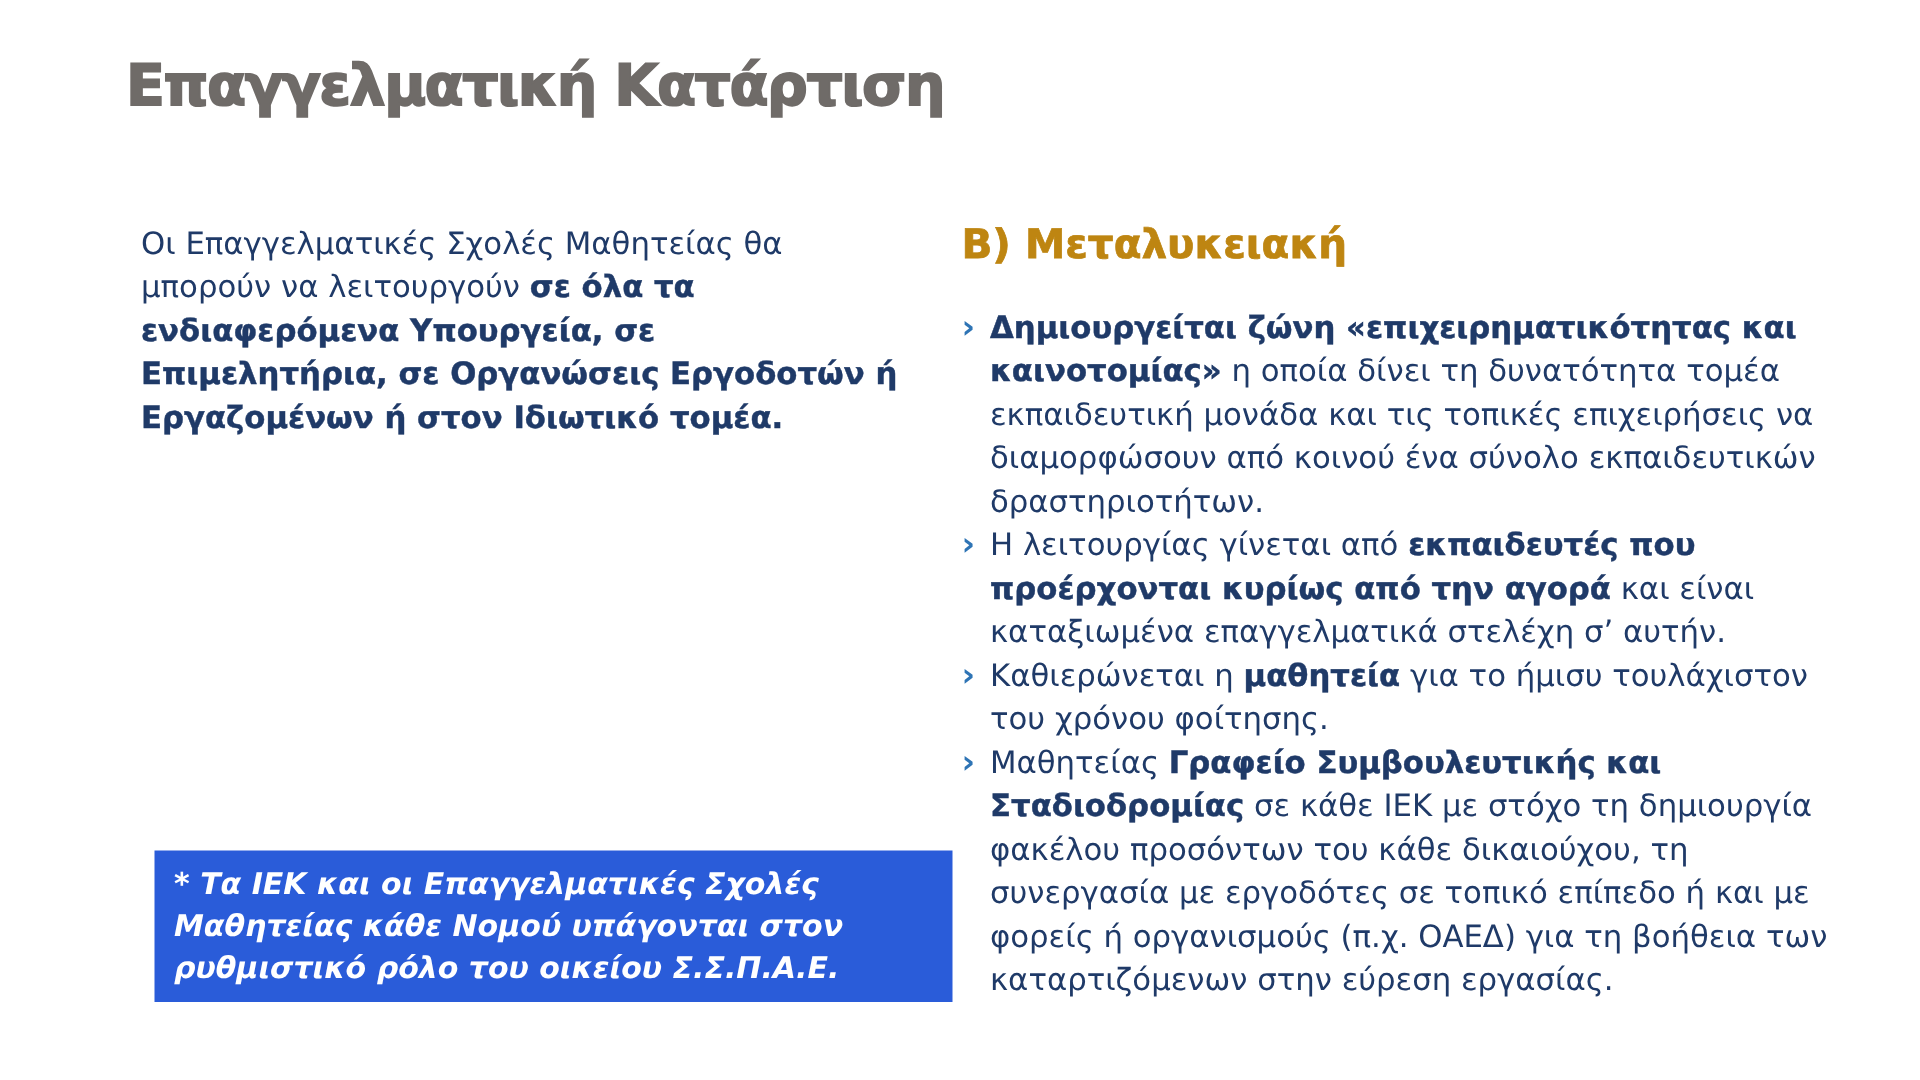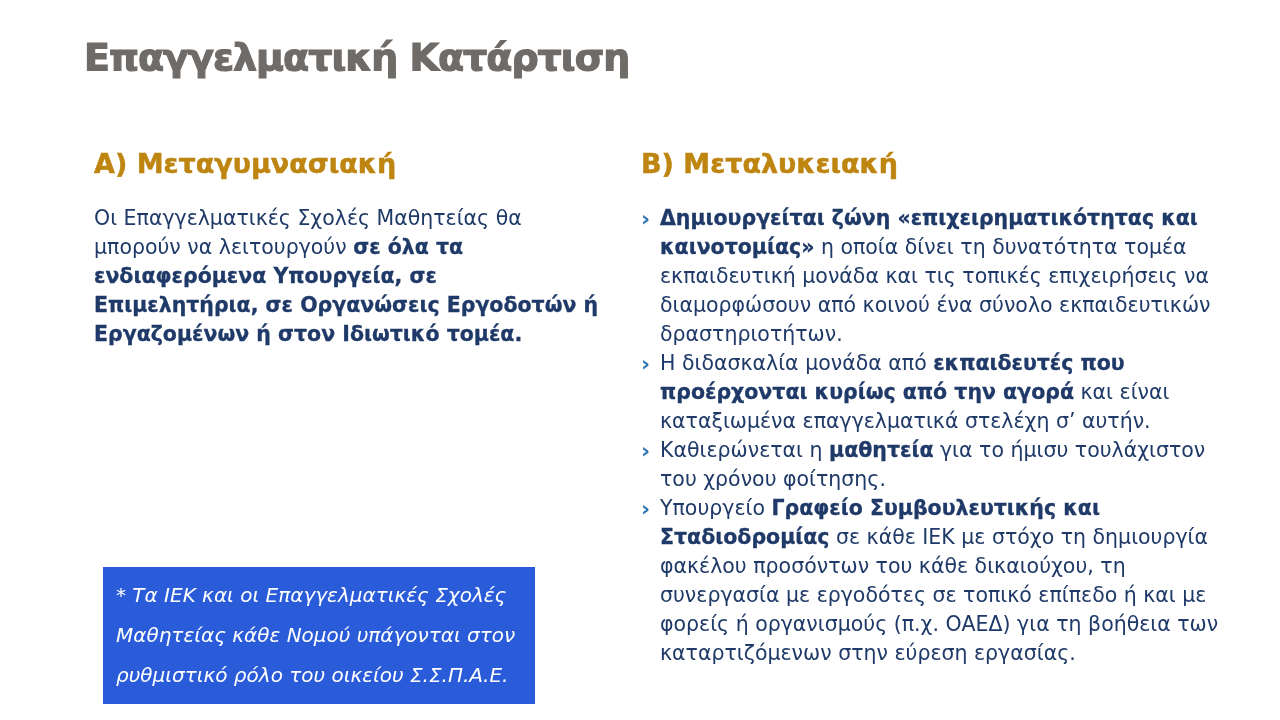--- a/index.html
+++ b/index.html
@@ -24,57 +24,56 @@
   }
   .para{margin:0 0 11px 0;font-size:20.5px;line-height:29px;}
   .b{font-weight:bold;-webkit-text-stroke:0.3px currentColor;}
   .lead{margin:0 0 3px 0;}
   .bullet{position:relative;padding-left:19px;margin:0;font-size:20.5px;line-height:29px;}
   .bullet .marker{
     position:absolute;left:0;top:0;color:var(--marker-blue,#2E74B5);
     font-size:22px;font-weight:bold;
   }
   .note{
-    position:absolute;left:103px;top:567px;width:432px;box-sizing:border-box;
+    position:absolute;left:103px;top:567px;width:532px;box-sizing:border-box;
     background:var(--note-bg,#2A5CD9);color:var(--note-text,#FFFFFF);
-    font-style:italic;font-weight:normal;font-size:20px;line-height:40px;
+    font-style:italic;font-weight:bold;font-size:20px;line-height:28px;
     padding:8px 13px 9px 13px;
   }
 </style>
 </head>
 <body>
 
 <div class="slide">
 
   <div class="title">Επαγγελματική Κατάρτιση</div>
 
   <div class="col col-left">
-    <h2>Α) Μεταγυμνασιακή</h2>
 
 
     <p class="para"><span>Οι Επαγγελματικές Σχολές Μαθητείας θα μπορούν να λειτουργούν </span><span class="b">σε όλα τα ενδιαφερόμενα Υπουργεία, σε Επιμελητήρια, σε Οργανώσεις Εργοδοτών ή Εργαζομένων ή στον Ιδιωτικό τομέα.</span></p>
 
   </div>
 
   <div class="note">* Τα ΙΕΚ και οι Επαγγελματικές Σχολές Μαθητείας κάθε Νομού υπάγονται στον ρυθμιστικό ρόλο του οικείου Σ.Σ.Π.Α.Ε.</div>
 
   <div class="col col-right">
     <h2>Β) Μεταλυκειακή</h2>
 
 
     <div class="bullet">
       <span class="marker">›</span><span class="b">Δημιουργείται ζώνη «επιχειρηματικότητας και καινοτομίας»</span><span> η οποία δίνει τη δυνατότητα τομέα εκπαιδευτική μονάδα και τις τοπικές επιχειρήσεις να διαμορφώσουν από κοινού ένα σύνολο εκπαιδευτικών δραστηριοτήτων.</span>
     </div>
 
     <div class="bullet">
-      <span class="marker">›</span><span>Η διδασκαλία μονάδα από </span><span class="b">εκπαιδευτές που προέρχονται κυρίως από την αγορά</span><span> και είναι καταξιωμένα επαγγελματικά στελέχη σ’ αυτήν.</span>
+      <span class="marker">›</span><span>Η λειτουργίας γίνεται από </span><span class="b">εκπαιδευτές που προέρχονται κυρίως από την αγορά</span><span> και είναι καταξιωμένα επαγγελματικά στελέχη σ’ αυτήν.</span>
     </div>
 
     <div class="bullet">
       <span class="marker">›</span><span>Καθιερώνεται η </span><span class="b">μαθητεία</span><span> για το ήμισυ τουλάχιστον του χρόνου φοίτησης.</span>
     </div>
 
     <div class="bullet">
-      <span class="marker">›</span><span>Υπουργείο </span><span class="b">Γραφείο Συμβουλευτικής και Σταδιοδρομίας</span><span> σε κάθε ΙΕΚ με στόχο τη δημιουργία φακέλου προσόντων του κάθε δικαιούχου, τη συνεργασία με εργοδότες σε τοπικό επίπεδο ή και με φορείς ή οργανισμούς (π.χ. ΟΑΕΔ) για  τη βοήθεια των καταρτιζόμενων στην εύρεση εργασίας.</span>
+      <span class="marker">›</span><span>Μαθητείας </span><span class="b">Γραφείο Συμβουλευτικής και Σταδιοδρομίας</span><span> σε κάθε ΙΕΚ με στόχο τη δημιουργία φακέλου προσόντων του κάθε δικαιούχου, τη συνεργασία με εργοδότες σε τοπικό επίπεδο ή και με φορείς ή οργανισμούς (π.χ. ΟΑΕΔ) για  τη βοήθεια των καταρτιζόμενων στην εύρεση εργασίας.</span>
     </div>
   </div>
 
 </div>
 
 </body></html>

